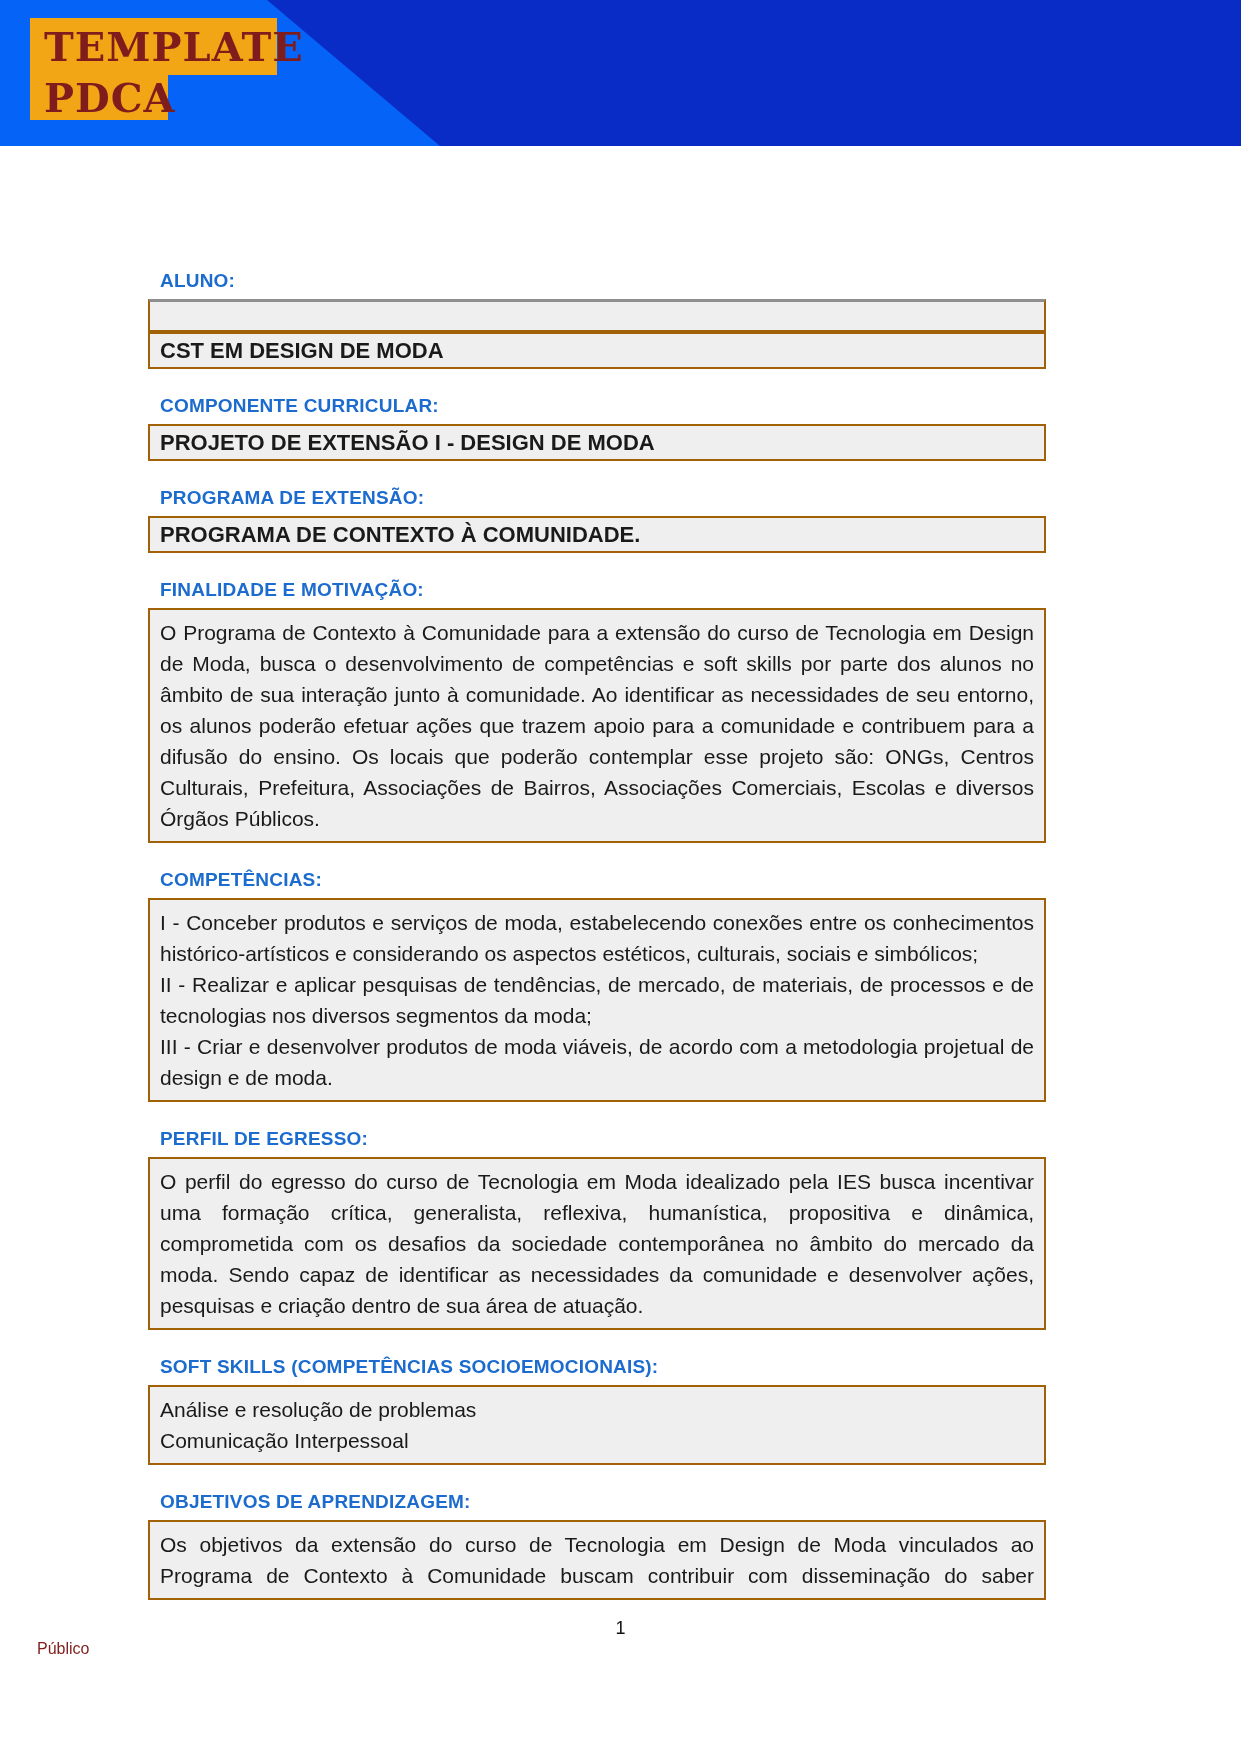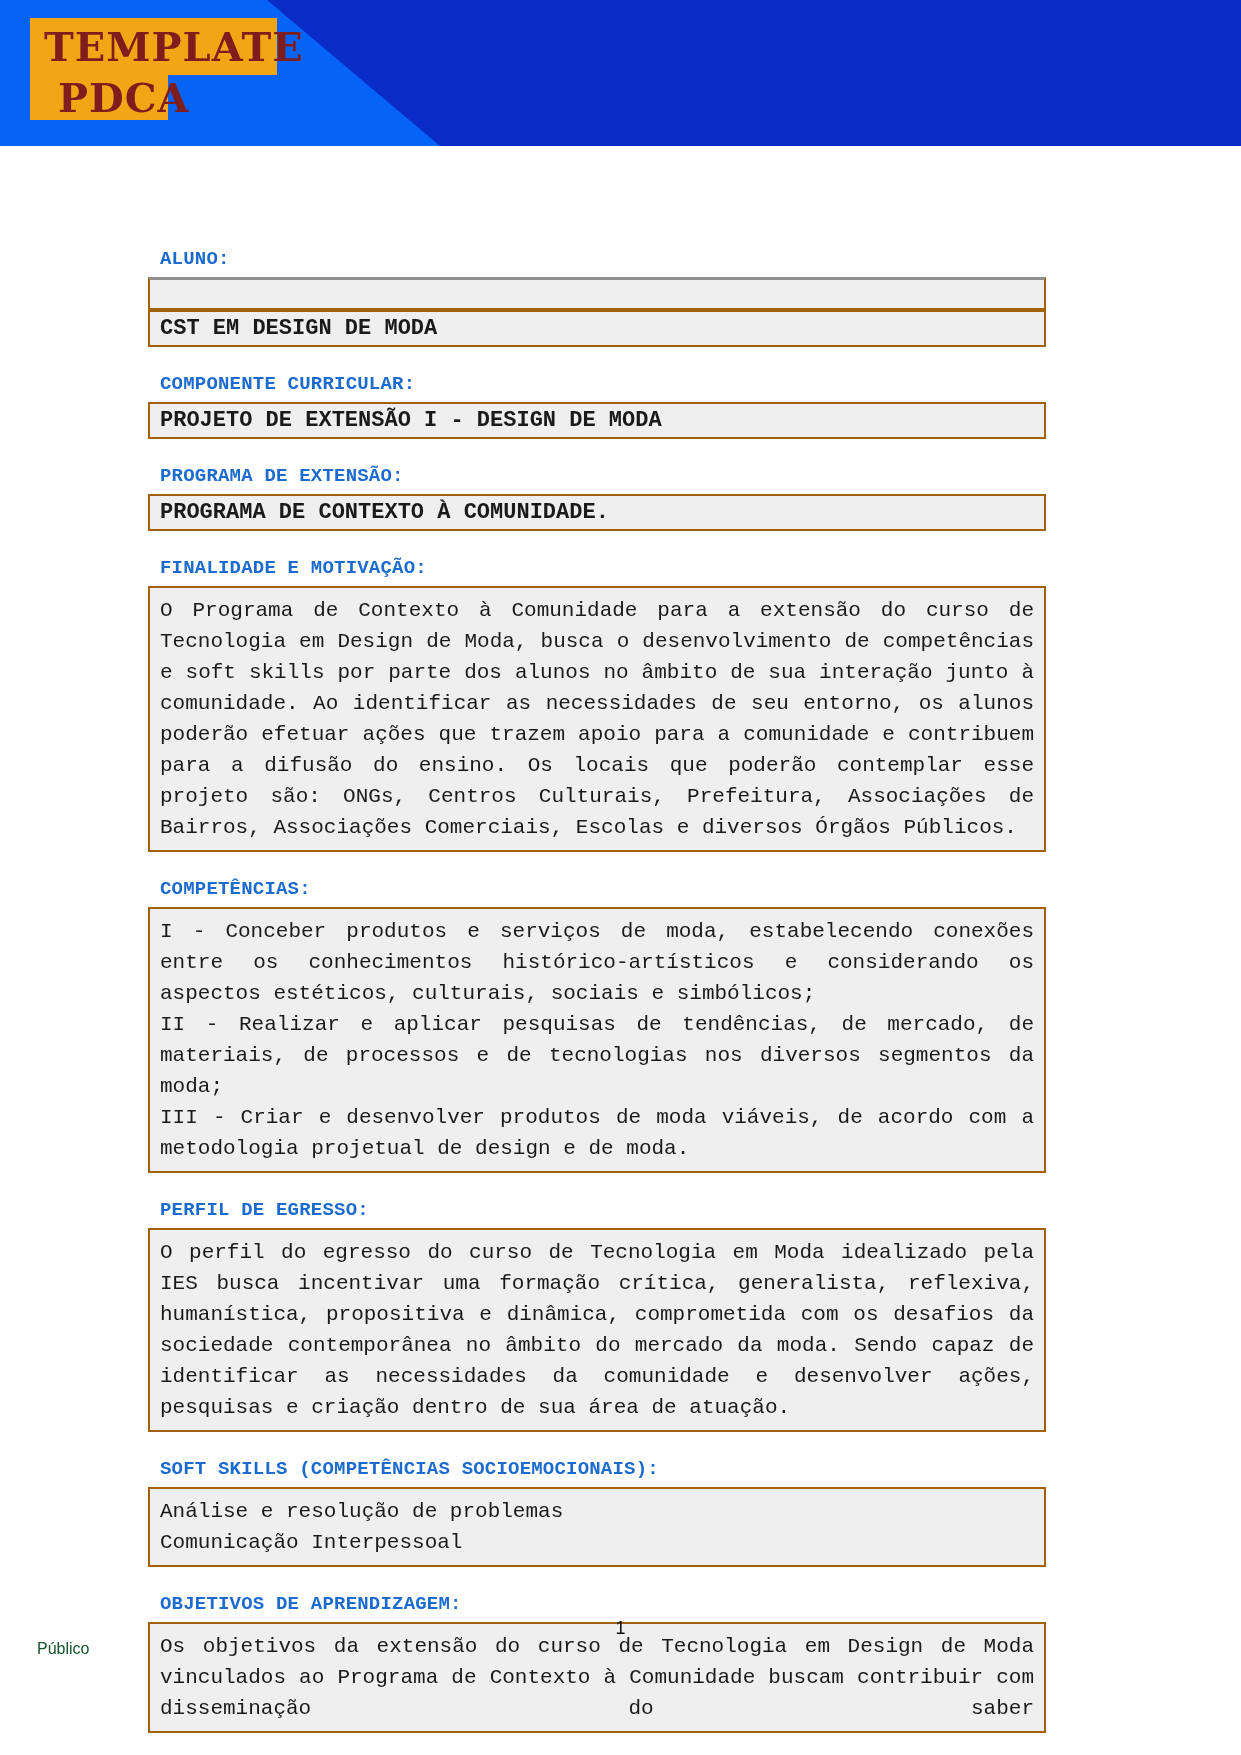--- a/index.html
+++ b/index.html
@@ -16,23 +16,23 @@
     clip-path:polygon(267px 0,1241px 0,1241px 146px,440px 146px);
   }
   .logo{position:absolute;top:18px;left:30px;line-height:0;}
   .logo .row{
     background:#f2a615;color:#7f1d1d;
     font-family:"DejaVu Serif","Liberation Serif",serif;
     font-weight:600;letter-spacing:1px;
     display:flex;align-items:center;
   }
   .logo .row1{width:247px;height:57px;font-size:40px;padding-left:14px;box-sizing:border-box;}
-  .logo .row2{width:138px;height:45px;font-size:40px;padding-left:28px;box-sizing:border-box;}
+  .logo .row2{width:138px;height:45px;font-size:40px;padding-left:14px;box-sizing:border-box;}
   
-  .content{position:absolute;top:146px;left:148px;width:898px;padding-top:76px;font-family:Liberation Mono, monospace;}
+  .content{position:absolute;top:146px;left:148px;width:898px;padding-top:98px;}
   .section{margin-bottom:0;}
   .field-label{
     color:#1c6bce;font-size:19px;font-weight:bold;
     margin:26px 0 7px 12px;letter-spacing:.2px;
   }
   .field-box{
     background:#efefef;border:2px solid #a16207;box-sizing:border-box;
     width:898px;padding:3px 10px;
     font-size:22px;font-weight:bold;line-height:27px;min-height:33px;
   }
@@ -44,21 +44,21 @@
   .field-box.para.justify-last{text-align-last:justify;}
   .field-box.para .line-item{text-align:justify;}
   .field-box.list{font-weight:normal;font-size:21px;line-height:31px;padding:7px 10px;}
   
   .page-number{
     position:absolute;top:1618px;left:0;width:1241px;
     text-align:center;font-size:18px;color:#111;
   }
   .classification{
     position:absolute;top:1640px;left:37px;
-    font-size:16px;color:#14532d;
+    font-size:16px;color:#7f1d1d;
   }
 </style>
 </head>
 <body>
 
 <div class="banner">
   <div class="dark-wedge"></div>
   <div class="logo">
     <div class="row row1">TEMPLATE</div>
     <div class="row row2">PDCA</div>

